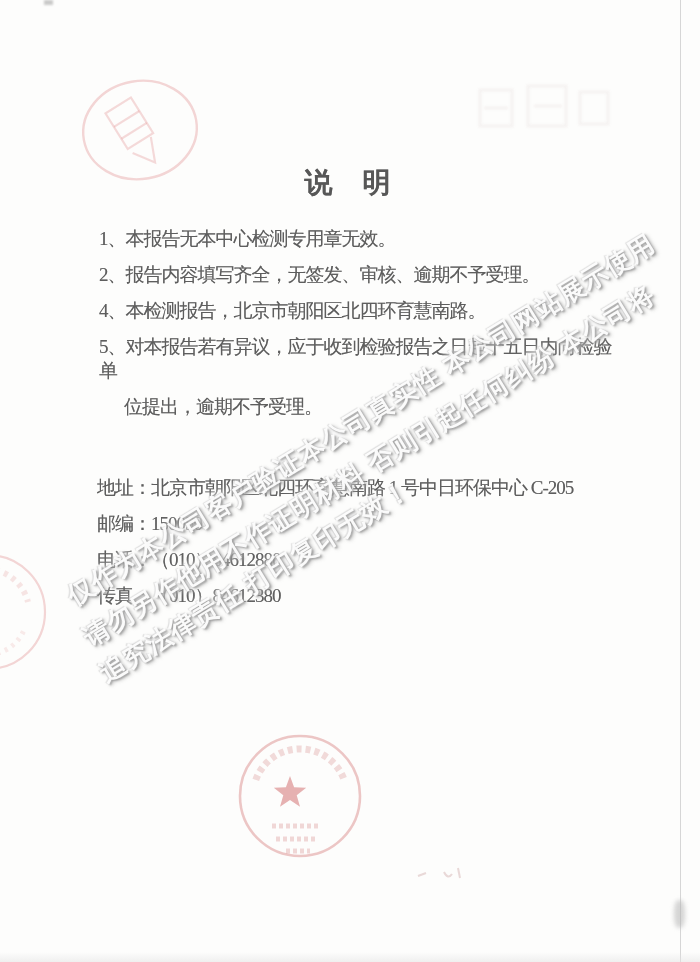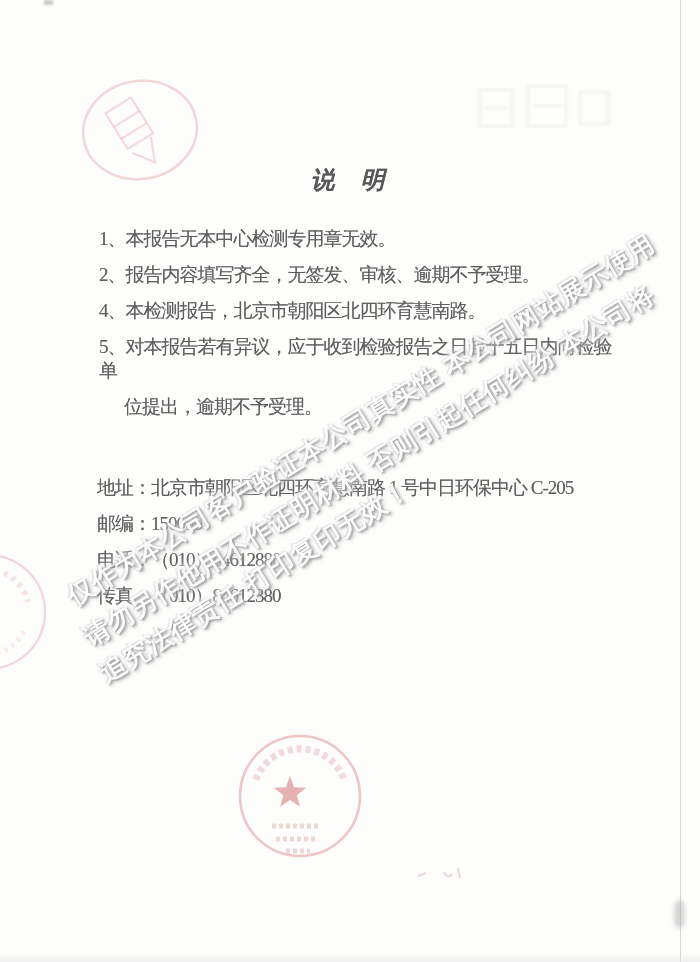--- a/index.html
+++ b/index.html
@@ -27,24 +27,23 @@
     background:#a8a8a8; opacity:.6; filter:blur(1px);
   }
   .bottom-haze {
     position:absolute; left:0; bottom:0; width:700px; height:10px;
     background:linear-gradient(to bottom, rgba(240,240,240,0), rgba(228,228,228,.55));
   }
 
   
   .doc-title {
     position:absolute; left:0; top:164px; width:696px;
-    text-align:center; font-size:24px; font-weight:600;
+    text-align:center; font-size:28px; font-weight:600;
     color:#575757; letter-spacing:1px;
     text-shadow:0 0 .5px rgba(80,80,80,.6);
-    font-style:italic;
   }
   .notes {
     position:absolute; left:99px; top:227px; width:530px;
     font-size:19px; line-height:24px; letter-spacing:-1px;
     color:#5e5e5e; text-shadow:0 0 .5px rgba(90,90,90,.5);
   }
   .note { margin-bottom:12px; }
   .note-num { display:inline-block; min-width:25px; }
   .note-cont { display:block; margin-left:25px; margin-top:12px; }
   .contact {

